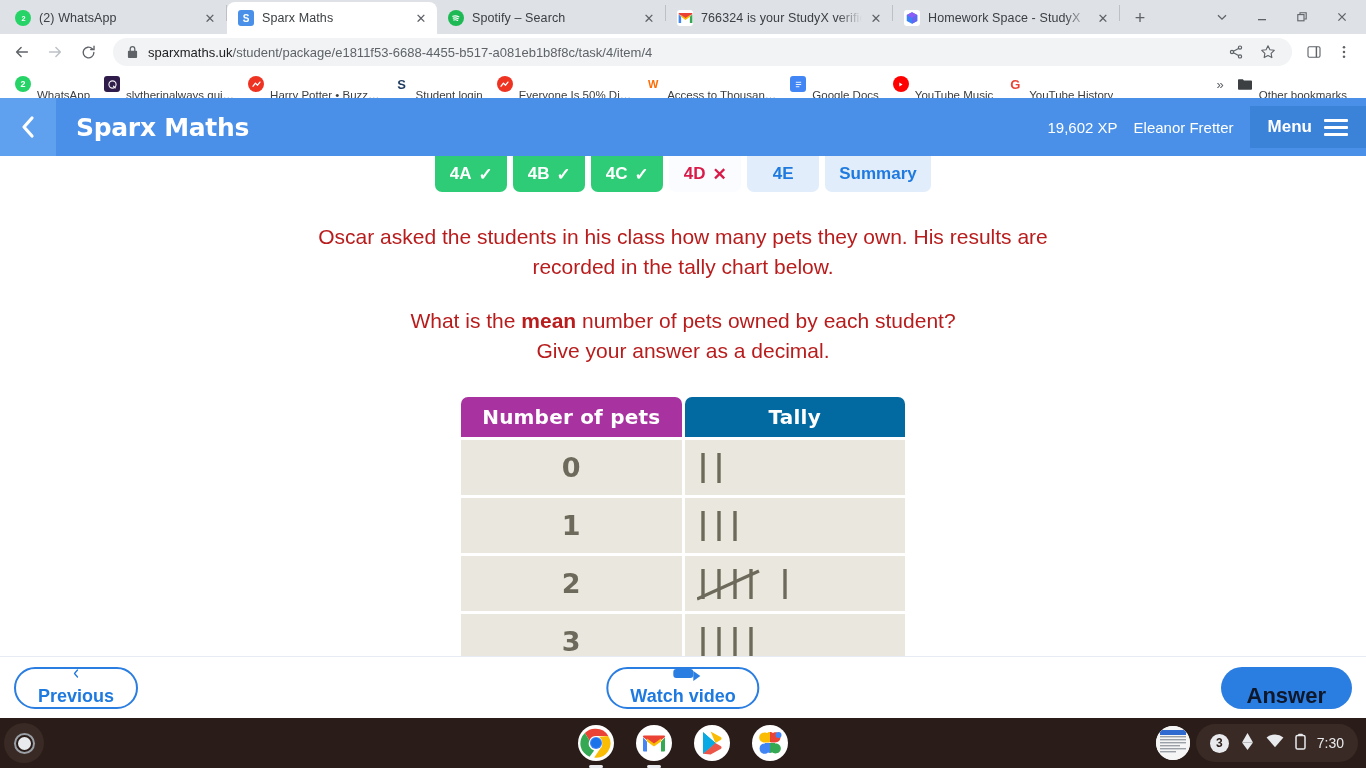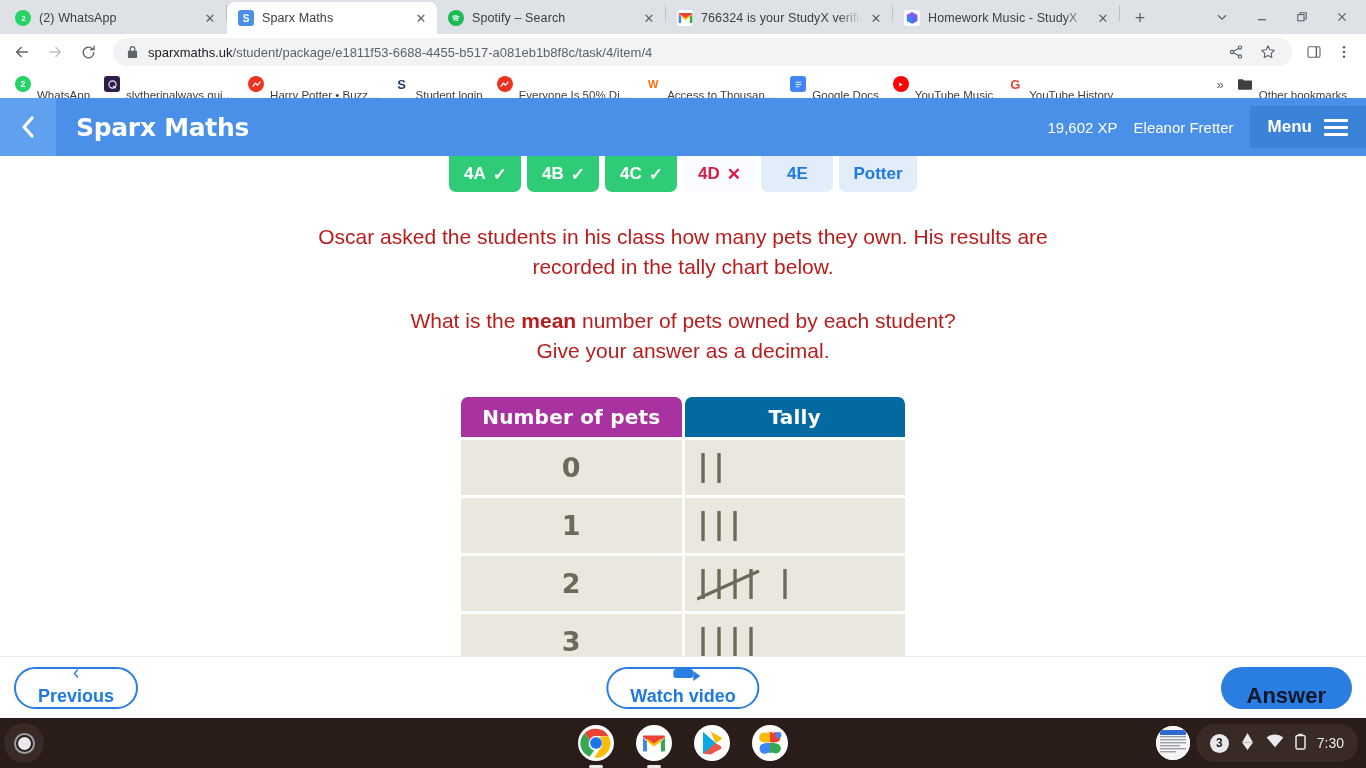--- a/index.html
+++ b/index.html
@@ -242,21 +242,21 @@
     <div class="tab-sep"></div>
 
     <div class="tab" style="width:226px">
       <span class="favicon" style="background:#fff">
         <svg width="14" height="14" viewBox="0 0 24 24">
           <polygon points="12,2 21,7 21,17 12,22 3,17 3,7" fill="#3b82f6"></polygon>
           <polygon points="12,2 21,7 12,12 3,7" fill="#8b5cf6"></polygon>
           <polygon points="12,12 21,7 21,17 12,22" fill="#6366f1"></polygon>
           </svg>
       </span>
-      <span class="tab-title">Homework Music - StudyX</span>
+      <span class="tab-title">Homework Space - StudyX</span>
       <span class="tab-close">✕</span>
     </div>
     <div class="tab-sep"></div>
 
     <div class="newtab">+</div>
 
     <div class="wincontrols">
       <div class="wc">
         <svg width="12" height="12" viewBox="0 0 12 12" fill="none" stroke="currentColor" stroke-width="1.3">
             <path d="M2 4.2 6 8.2 10 4.2"></path>
@@ -452,21 +452,21 @@
         <span>✓</span>
       </div>
       <div class="ttab current">
         <span>4D</span>
         <span>✕</span>
       </div>
       <div class="ttab todo">
         <span>4E</span>
       </div>
       <div class="ttab todo">
-        <span>Potter</span>
+        <span>Summary</span>
       </div>
     </div>
 
     <div class="qwrap">
       <div class="qtext">
         <span>Oscar asked the students in his class how many pets they own. His results are</span><br>
         <span>recorded in the tally chart below.</span>
       </div>
       <div class="qgap"></div>
       <div class="qtext">

